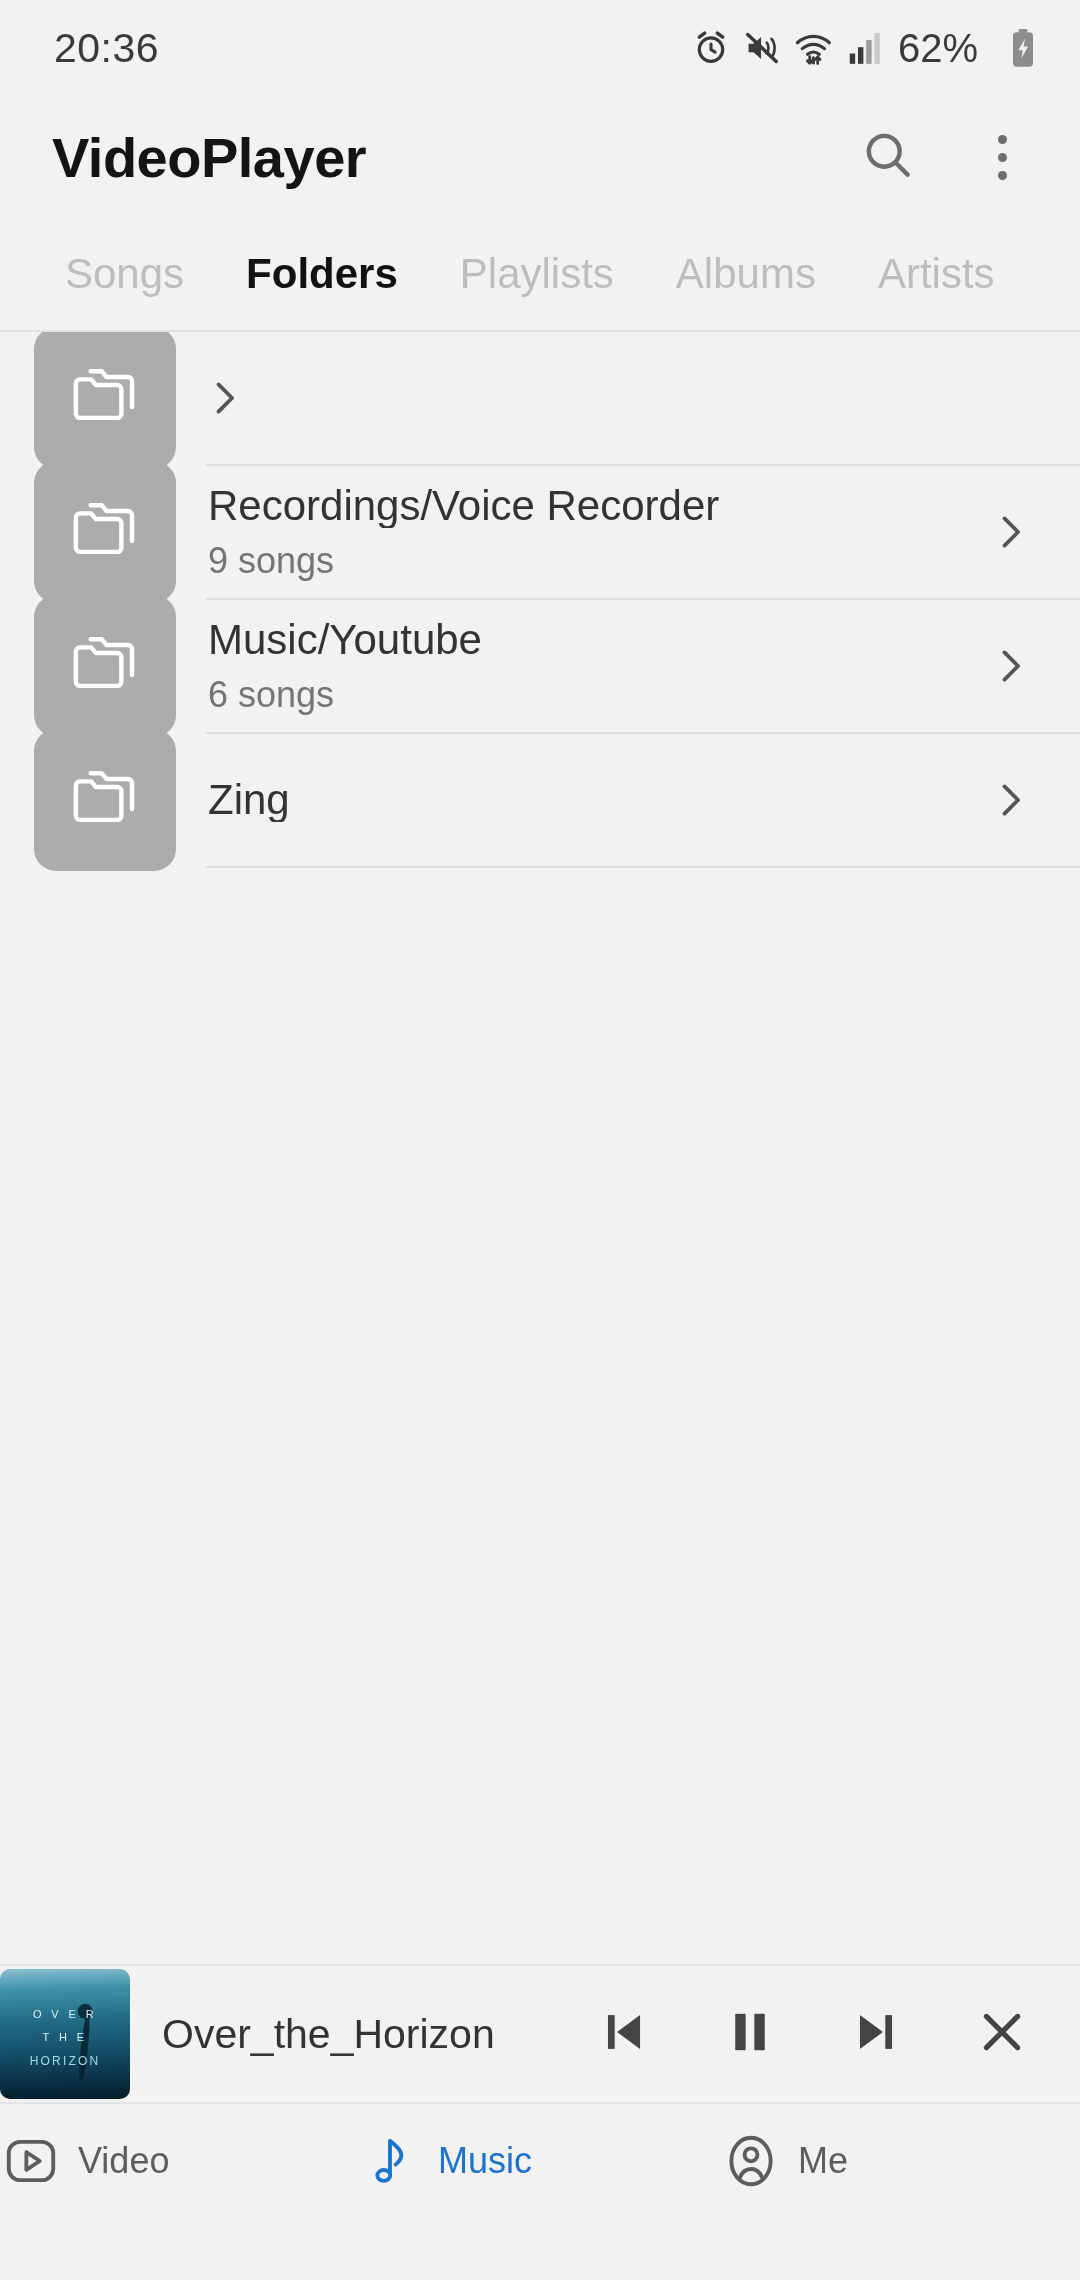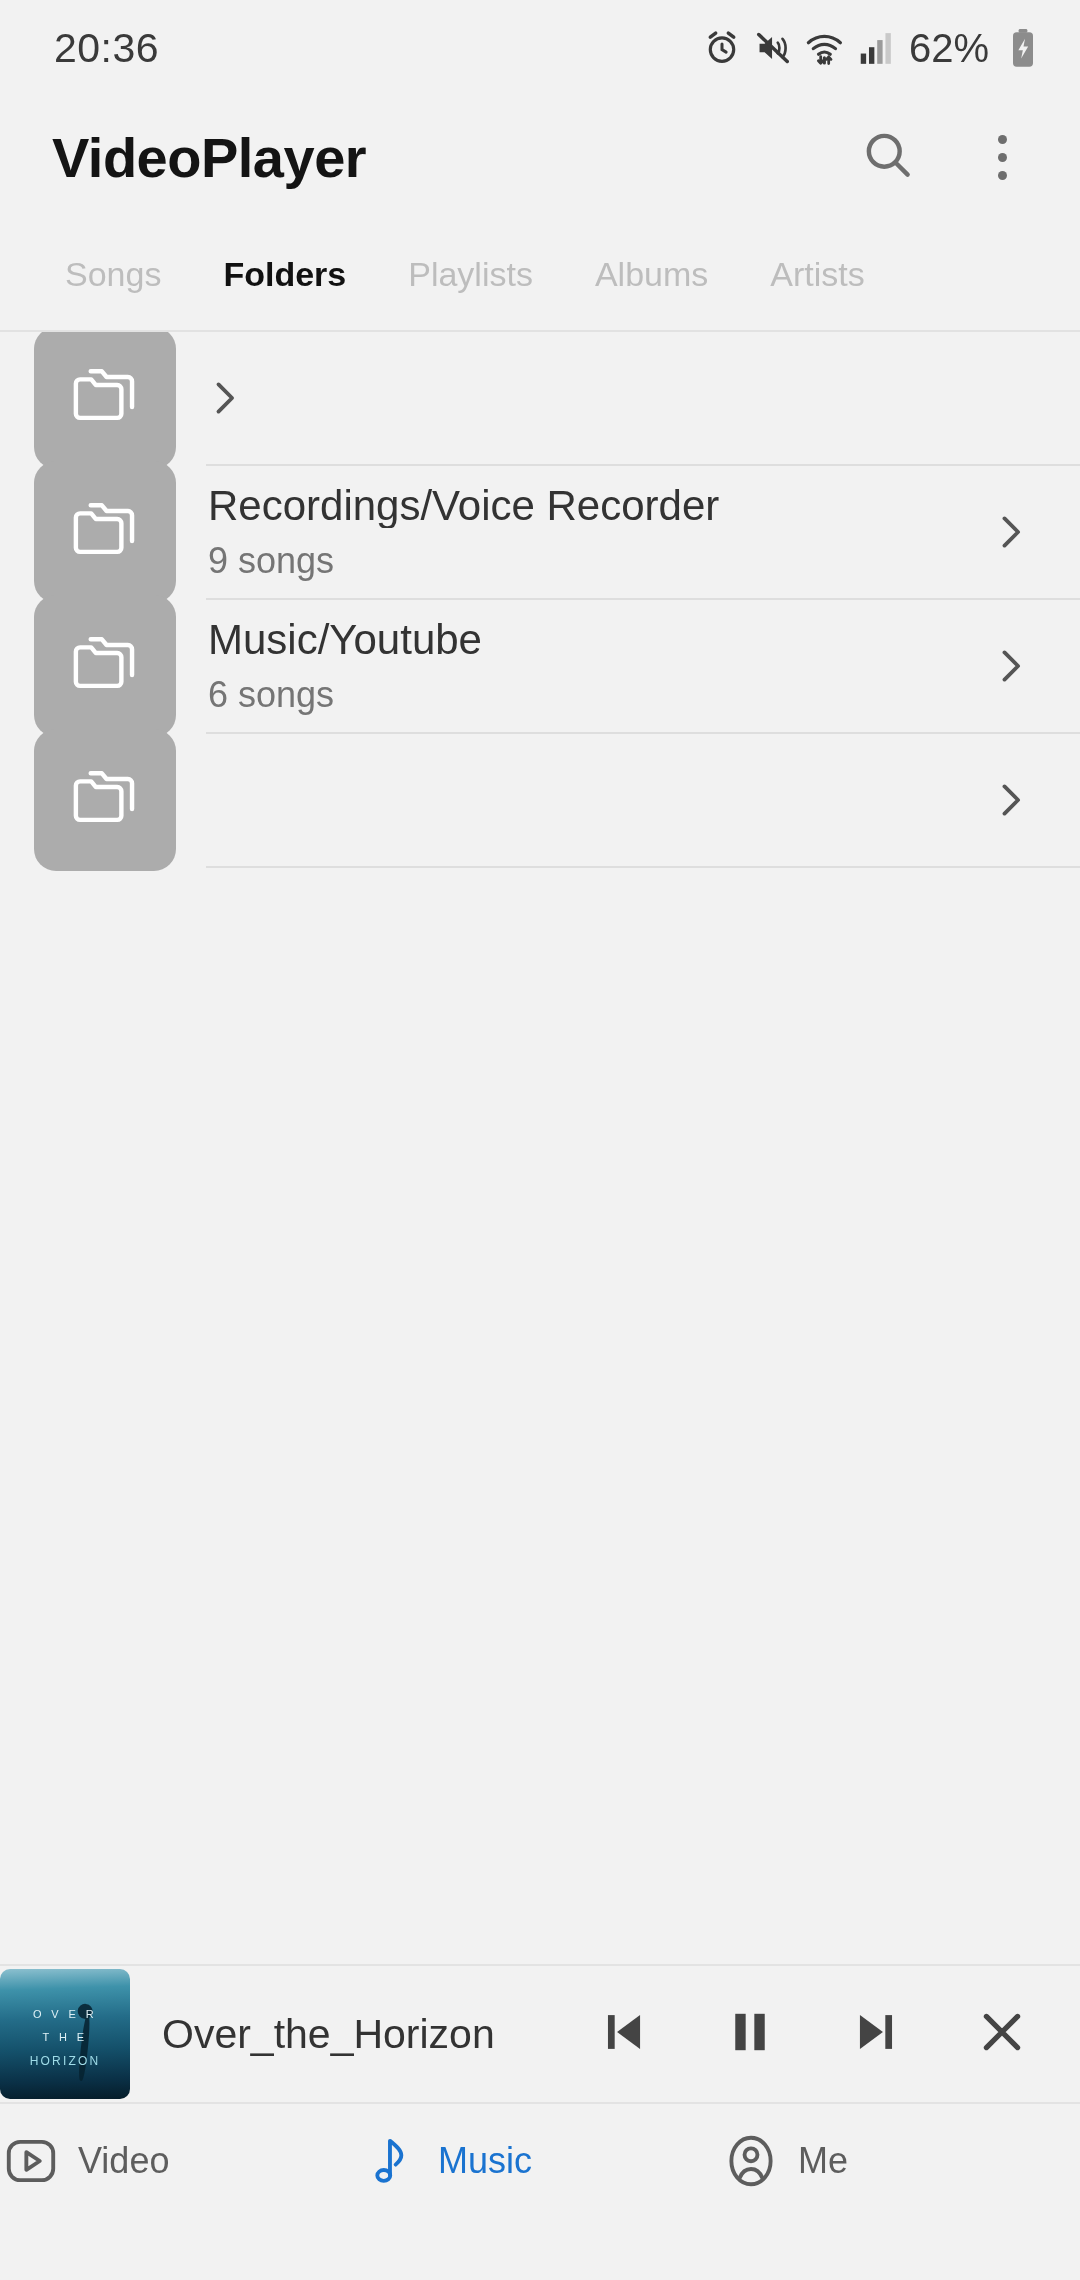--- a/index.html
+++ b/index.html
@@ -42,21 +42,21 @@
   .status-icons {
     display: flex;
     align-items: center;
     gap: 13px;
   }
   .status-icons svg { display: block; }
   .battery-pct {
     font-size: 40px;
     color: #3a3a3a;
     margin-left: 4px;
-    margin-right: 8px;
+    margin-right: 19px;
   }
 
   
   .app-bar {
     height: 122px;
     flex: 0 0 122px;
     display: flex;
     align-items: center;
     padding: 0 42px 0 52px;
     box-sizing: border-box;
@@ -99,21 +99,21 @@
     height: 112px;
     flex: 0 0 112px;
     display: flex;
     align-items: center;
     overflow: hidden;
     padding-left: 34px;
     box-sizing: border-box;
     position: relative;
   }
   .tab {
-    font-size: 34px;
+    font-size: 42px;
     color: #bdbdbd;
     white-space: nowrap;
     padding: 0 31px;
     line-height: 1;
   }
   .tab.active {
     color: #111111;
     font-weight: bold;
   }
   .tabs-divider {
@@ -450,20 +450,21 @@
     <div class="list-row">
       <div class="thumb">
         <span>
           <svg width="78" height="78" viewBox="0 0 30 30">
             <path d="M9.5 5.5h4.3l1.8 2.2h8.2a1.6 1.6 0 0 1 1.6 1.6v9.9" fill="none" stroke="#ffffff" stroke-width="1.7" stroke-linejoin="round" stroke-linecap="round"></path>
             <path d="M5.4 8.6h4.3l1.8 2.2h8.2a1.6 1.6 0 0 1 1.6 1.6v9.4a1.6 1.6 0 0 1-1.6 1.6H5.4a1.6 1.6 0 0 1-1.6-1.6V10.2a1.6 1.6 0 0 1 1.6-1.6z" fill="none" stroke="#ffffff" stroke-width="1.7" stroke-linejoin="round"></path>
           </svg>
         </span>
       </div>
       <div class="row-text">
+        <div class="row-title">Zing</div>
       </div>
       <div class="chev">
         <svg width="44" height="44" viewBox="0 0 24 24">
             <path d="M9 4.6 16.4 12 9 19.4" fill="none" stroke="#555555" stroke-width="2.1" stroke-linecap="round" stroke-linejoin="round"></path>
           </svg>
       </div>
     </div>
     <div class="row-divider"></div>
 
   </div>

